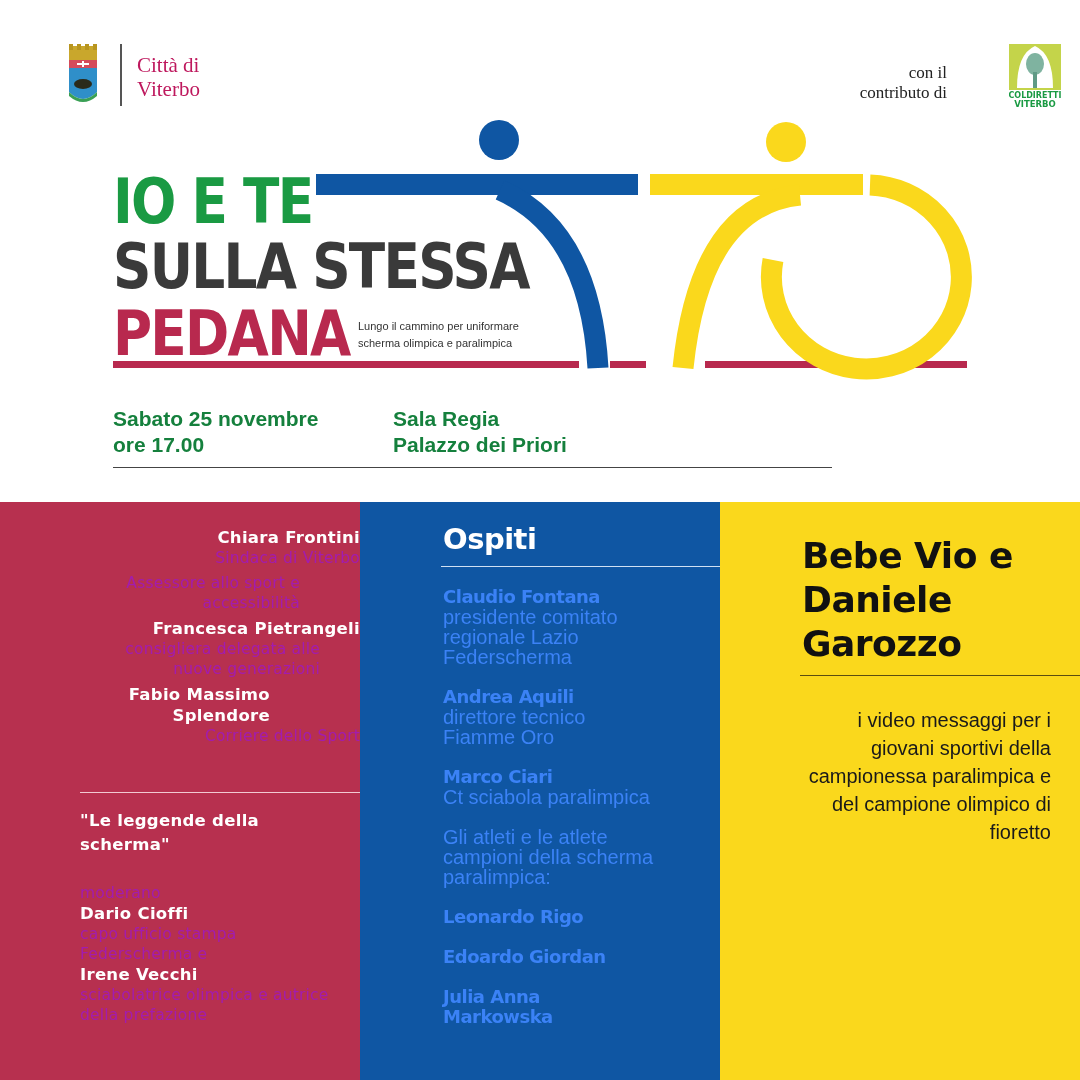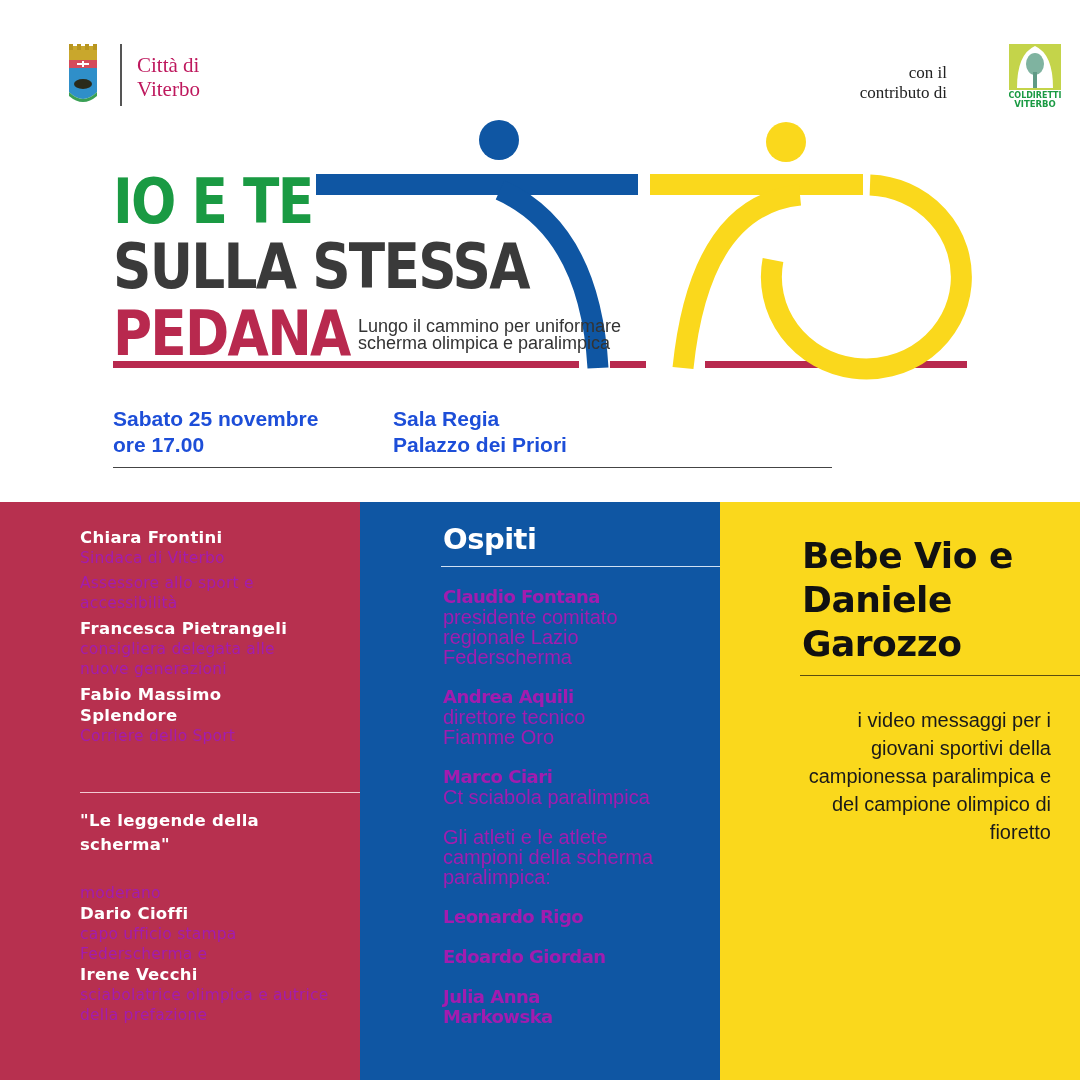--- a/index.html
+++ b/index.html
@@ -11,47 +11,47 @@
   .logo-divider { left:120px; top:44px; width:2px; height:62px; background:#555; }
   .city-name { left:137px; top:53px; font-family:"Liberation Serif", serif; font-size:21px; line-height:24px; color:#be185d; }
   .contrib-text { right:133px; top:63px; font-family:"Liberation Serif", serif; font-size:17px; line-height:20px; color:#222; text-align:right; }
   .coldiretti { left:966px; top:44px; width:52px; height:64px;margin-left:43px; }
 
   
   .title-line { left:113px; font-family:"DejaVu Sans", sans-serif; font-weight:bold; letter-spacing:-2px; transform-origin:left top; }
   .t1 { top:165px; font-size:62px; color:#1a9a43; transform:scaleX(0.86); }
   .t2 { top:230px; font-size:62px; color:#3a3a3a; transform:scaleX(0.86); }
   .t3 { top:297px; font-size:62px; color:#b8294e; transform:scaleX(0.86); }
-  .tagline { left:358px; top:318px; font-family:"Liberation Sans", sans-serif; font-size:18px; line-height:17px; color:#333; }
+  .tagline { left:358px; top:318px; font-family:"Liberation Sans", sans-serif; font-size:11px; line-height:17px; color:#333; }
   .art { left:0; top:0; width:1080px; height:400px; }
 
   
-  .info { top:406px; font-family:"Liberation Sans", sans-serif; font-weight:bold; font-size:21px; line-height:26px; color:#1d4ed8; }
+  .info { top:406px; font-family:"Liberation Sans", sans-serif; font-weight:bold; font-size:21px; line-height:26px; color:#15803d; }
   .info-left { left:113px; }
   .info-right { left:393px; }
   .info-rule { left:113px; top:467px; width:719px; height:1px; background:#444; }
 
   
   .panel { top:502px; height:578px; }
   .p-red { left:0; width:360px; background:#b7304f; }
   .p-blue { left:360px; width:360px; background:#0f56a3; }
   .p-yellow { left:720px; width:360px; background:#fad81c; }
 
-  .red-col { left:80px; top:527px; width:280px; color:#fff; font-family:"DejaVu Sans", sans-serif; }
+  .red-col { left:80px; top:527px; width:280px; color:#fff; font-family:"DejaVu Sans", sans-serif;text-align:right; }
   .person-name { font-weight:bold; font-size:16.5px; line-height:21px; letter-spacing:0.3px; }
   .person-role { font-size:15.5px; line-height:20px; color:#a21caf; letter-spacing:0.2px; }
   .red-entry { margin-bottom:5px; }
   .red-rule { left:80px; top:792px; width:280px; height:1px; background:#f2c9d3; }
   .red-col2 { left:80px; top:809px; width:280px; color:#fff; font-family:"DejaVu Sans", sans-serif; }
   .quote-title { font-weight:bold; font-size:16.5px; line-height:24px; letter-spacing:0.3px; }
   .mod-block { margin-top:26px; }
 
   .blue-head { left:443px; top:522px; font-family:"DejaVu Sans", sans-serif; font-weight:bold; font-size:29px; color:#fff; letter-spacing:-0.5px; }
   .blue-rule { left:441px; top:566px; width:279px; height:1px; background:#cfe0f3; }
-  .blue-col { left:443px; top:587px; width:270px; color:#a21caf; font-family:"Liberation Sans", sans-serif; }
+  .blue-col { left:443px; top:587px; width:270px; color:#3b82f6; font-family:"Liberation Sans", sans-serif; }
   .g-name { font-family:"DejaVu Sans", sans-serif; font-weight:bold; font-size:18px; line-height:20px; letter-spacing:-0.5px; }
   .g-role { font-size:20px; line-height:20px; }
   .g-entry { margin-bottom:20px; }
   .g-athlete { font-family:"DejaVu Sans", sans-serif; font-weight:bold; font-size:18px; line-height:20px; letter-spacing:-0.5px; margin-bottom:20px; }
 
   .yellow-head { left:802px; top:534px; font-family:"DejaVu Sans", sans-serif; font-weight:bold; font-size:36px; line-height:44px; color:#111; letter-spacing:-0.5px; }
   .yellow-rule { left:800px; top:675px; width:280px; height:1px; background:#5a4d10; }
   .yellow-body { left:801px; top:706px; width:270px; font-family:"Liberation Sans", sans-serif; font-size:20px; line-height:28px; color:#1a1a1a;text-align:right; }
 </style>
 </head>

